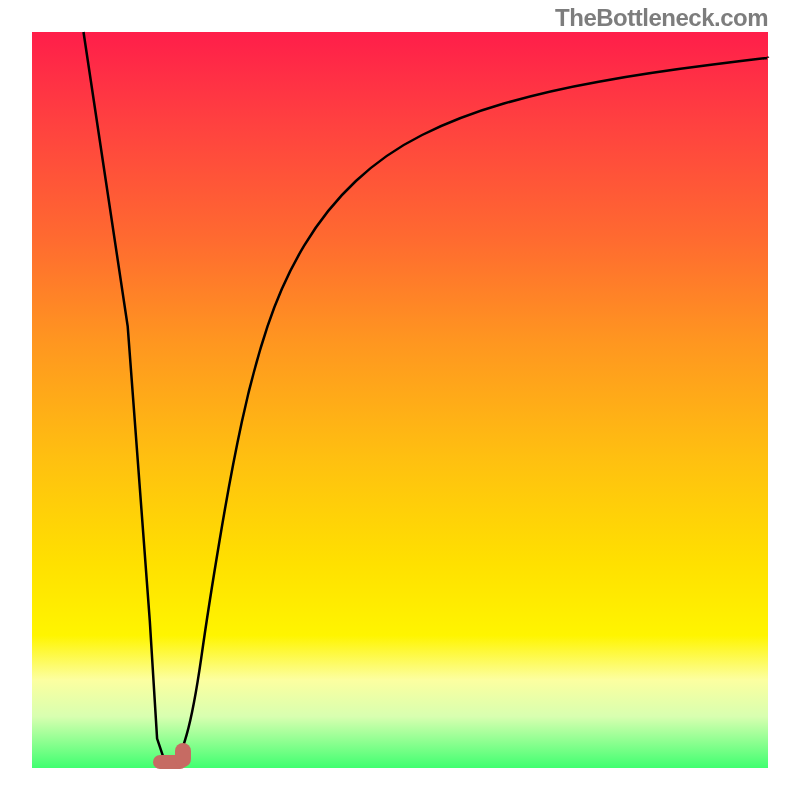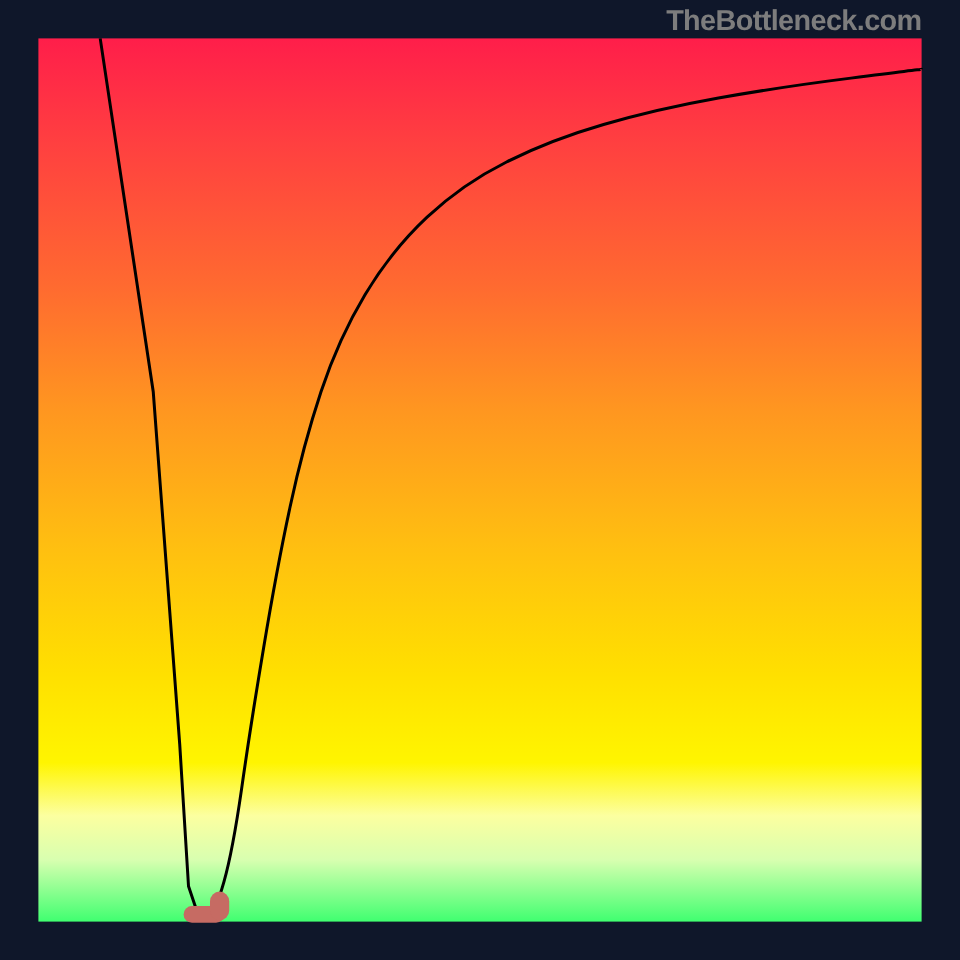--- a/index.html
+++ b/index.html
@@ -9,21 +9,21 @@
     background: #000;
     position: relative;
     overflow: hidden;
   }
   .frame {
     position: absolute;
     top: 0;
     left: 0;
     width: 800px;
     height: 800px;
-    background: #0f172a;
+    background: #ffffff;
   }
   .plot-area {
     position: absolute;
     top: 32px;
     left: 32px;
     width: 736px;
     height: 736px;
     background: linear-gradient(to bottom,
       #ff1e4a 0%,
       #ff4040 12%,

